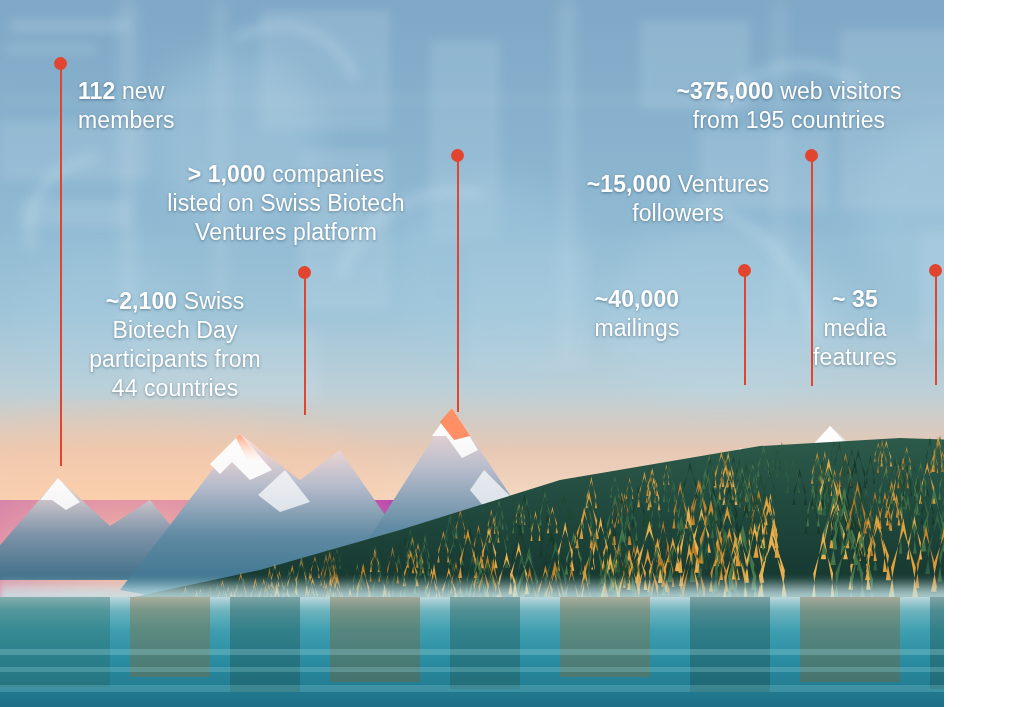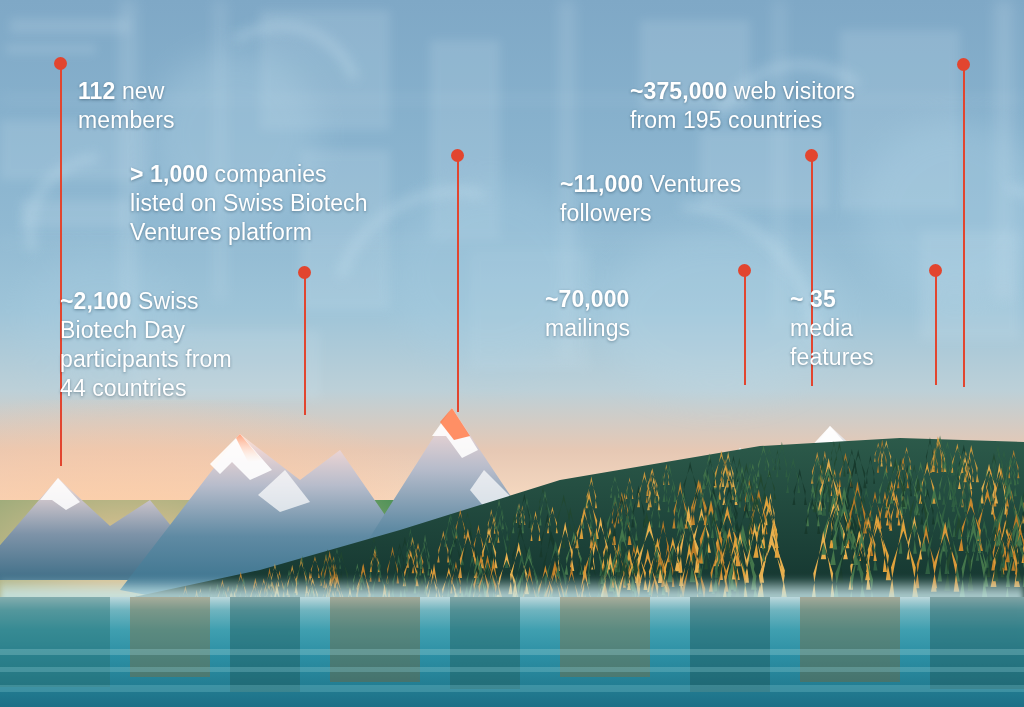--- a/index.html
+++ b/index.html
@@ -3,25 +3,25 @@
 <meta charset="utf-8">
 <title>Swiss Biotech Infographic</title>
 <style>
   html, body {
     margin: 0;
     padding: 0;
     background: #ffffff;
   }
   #stage {
     position: relative;
-    width: 1024px;
+    width: 944px;
     height: 707px;
     overflow: hidden;
     font-family: "Liberation Sans", sans-serif;
-    background: #15803d;
+    background: #a21caf;
   }
 
   
   .bg-sky {
     position: absolute;
     left: 0; top: 0; width: 1024px; height: 500px;
     background:
       linear-gradient(180deg,
         #7fa8c6 0%,
         #86b0cc 22%,
@@ -106,21 +106,21 @@
     font-size: 23px;
     line-height: 29px;
     font-weight: 400;
     letter-spacing: .1px;
     text-shadow: 0 1px 3px rgba(20,50,70,.45);
     white-space: pre-line;
   }
   .callout b {
     font-weight: 700;
   }
-  .align-right { text-align: left; }
+  .align-right { text-align: center; }
   .align-left  { text-align: left; }
 </style>
 </head>
 <body>
 
 <div id="stage">
 
   <div class="bg-sky"></div>
 
   <div>
@@ -929,30 +929,30 @@
     <div class="callout align-right" style="left:630px; top:48px; width:318px;">
       <b>~375,000</b><span> web visitors
 from 195 countries</span>
     </div>
   </div>
 
   <div>
     <div class="pin-line" style="left:811px; top:158px; height:228px;"></div>
     <div class="pin-dot" style="left:805px; top:149px;"></div>
     <div class="callout align-right" style="left:560px; top:141px; width:236px;">
-      <b>~11,000</b><span> Ventures
+      <b>~15,000</b><span> Ventures
 followers</span>
     </div>
   </div>
 
   <div>
     <div class="pin-line" style="left:744px; top:273px; height:112px;"></div>
     <div class="pin-dot" style="left:738px; top:264px;"></div>
     <div class="callout align-right" style="left:545px; top:256px; width:184px;">
-      <b>~70,000</b><span>
+      <b>~40,000</b><span>
 mailings</span>
     </div>
   </div>
 
   <div>
     <div class="pin-line" style="left:935px; top:273px; height:112px;"></div>
     <div class="pin-dot" style="left:929px; top:264px;"></div>
     <div class="callout align-right" style="left:790px; top:256px; width:130px;">
       <b>~ 35</b><span>
 media

